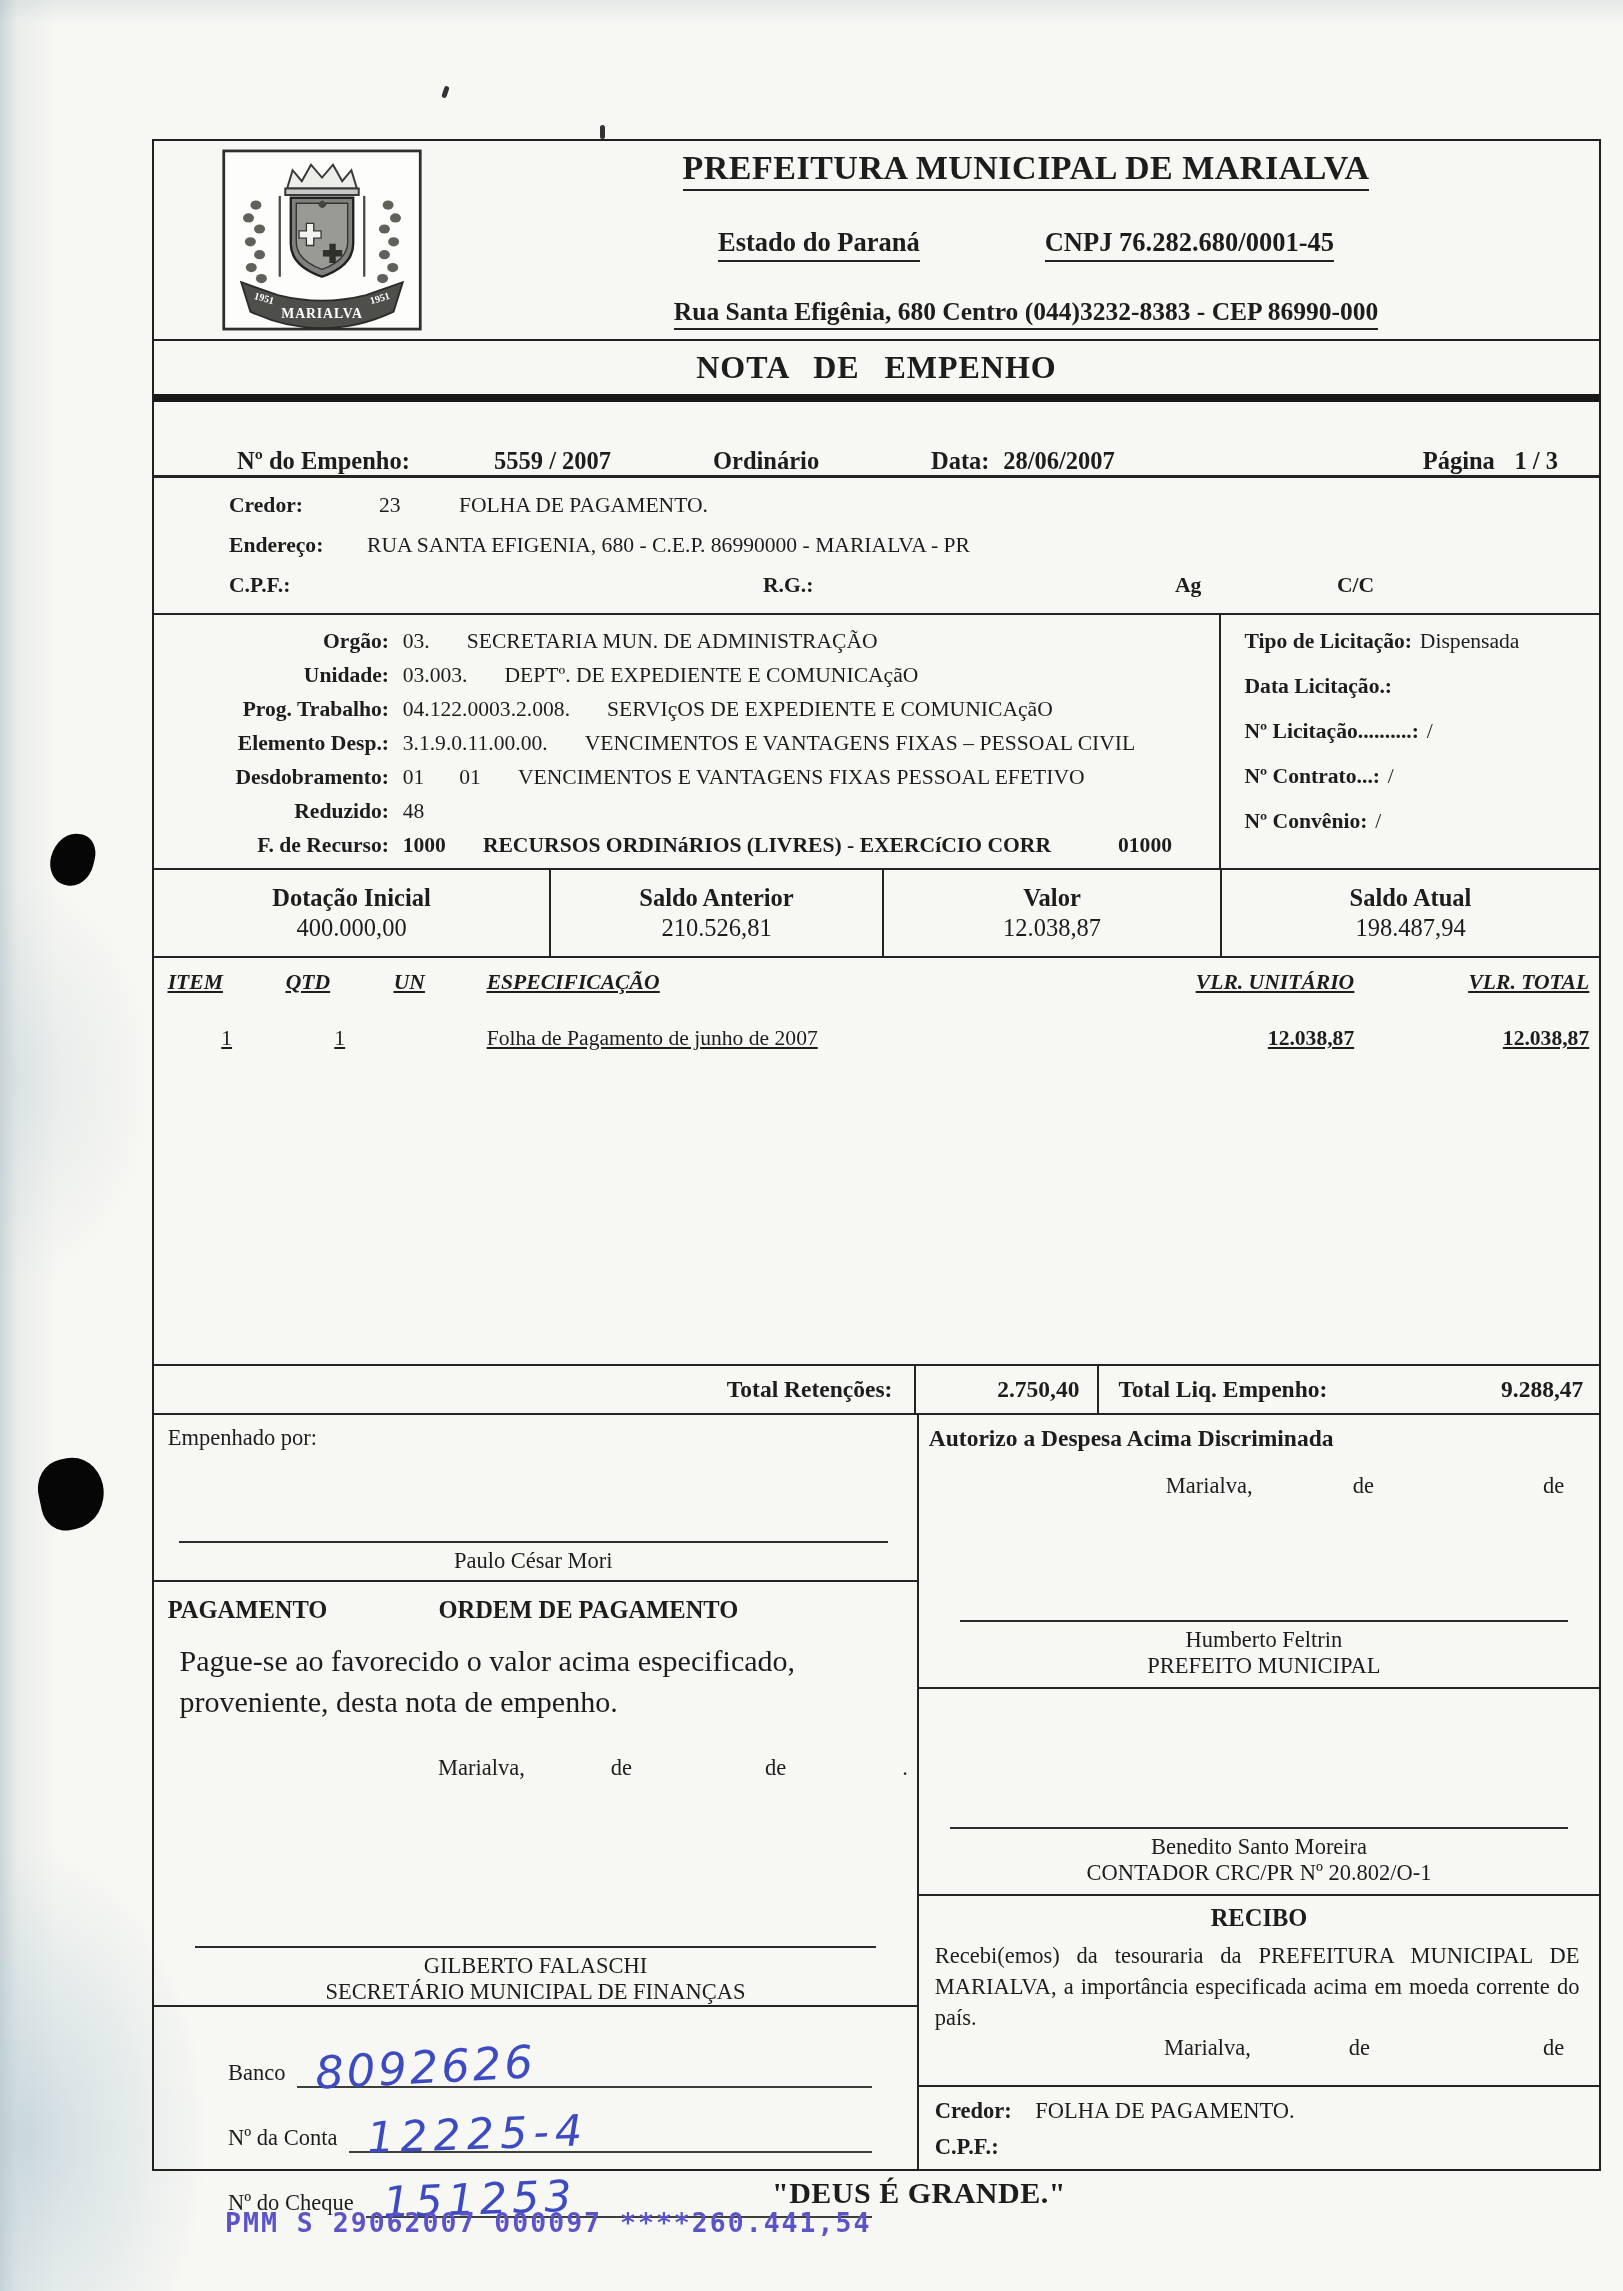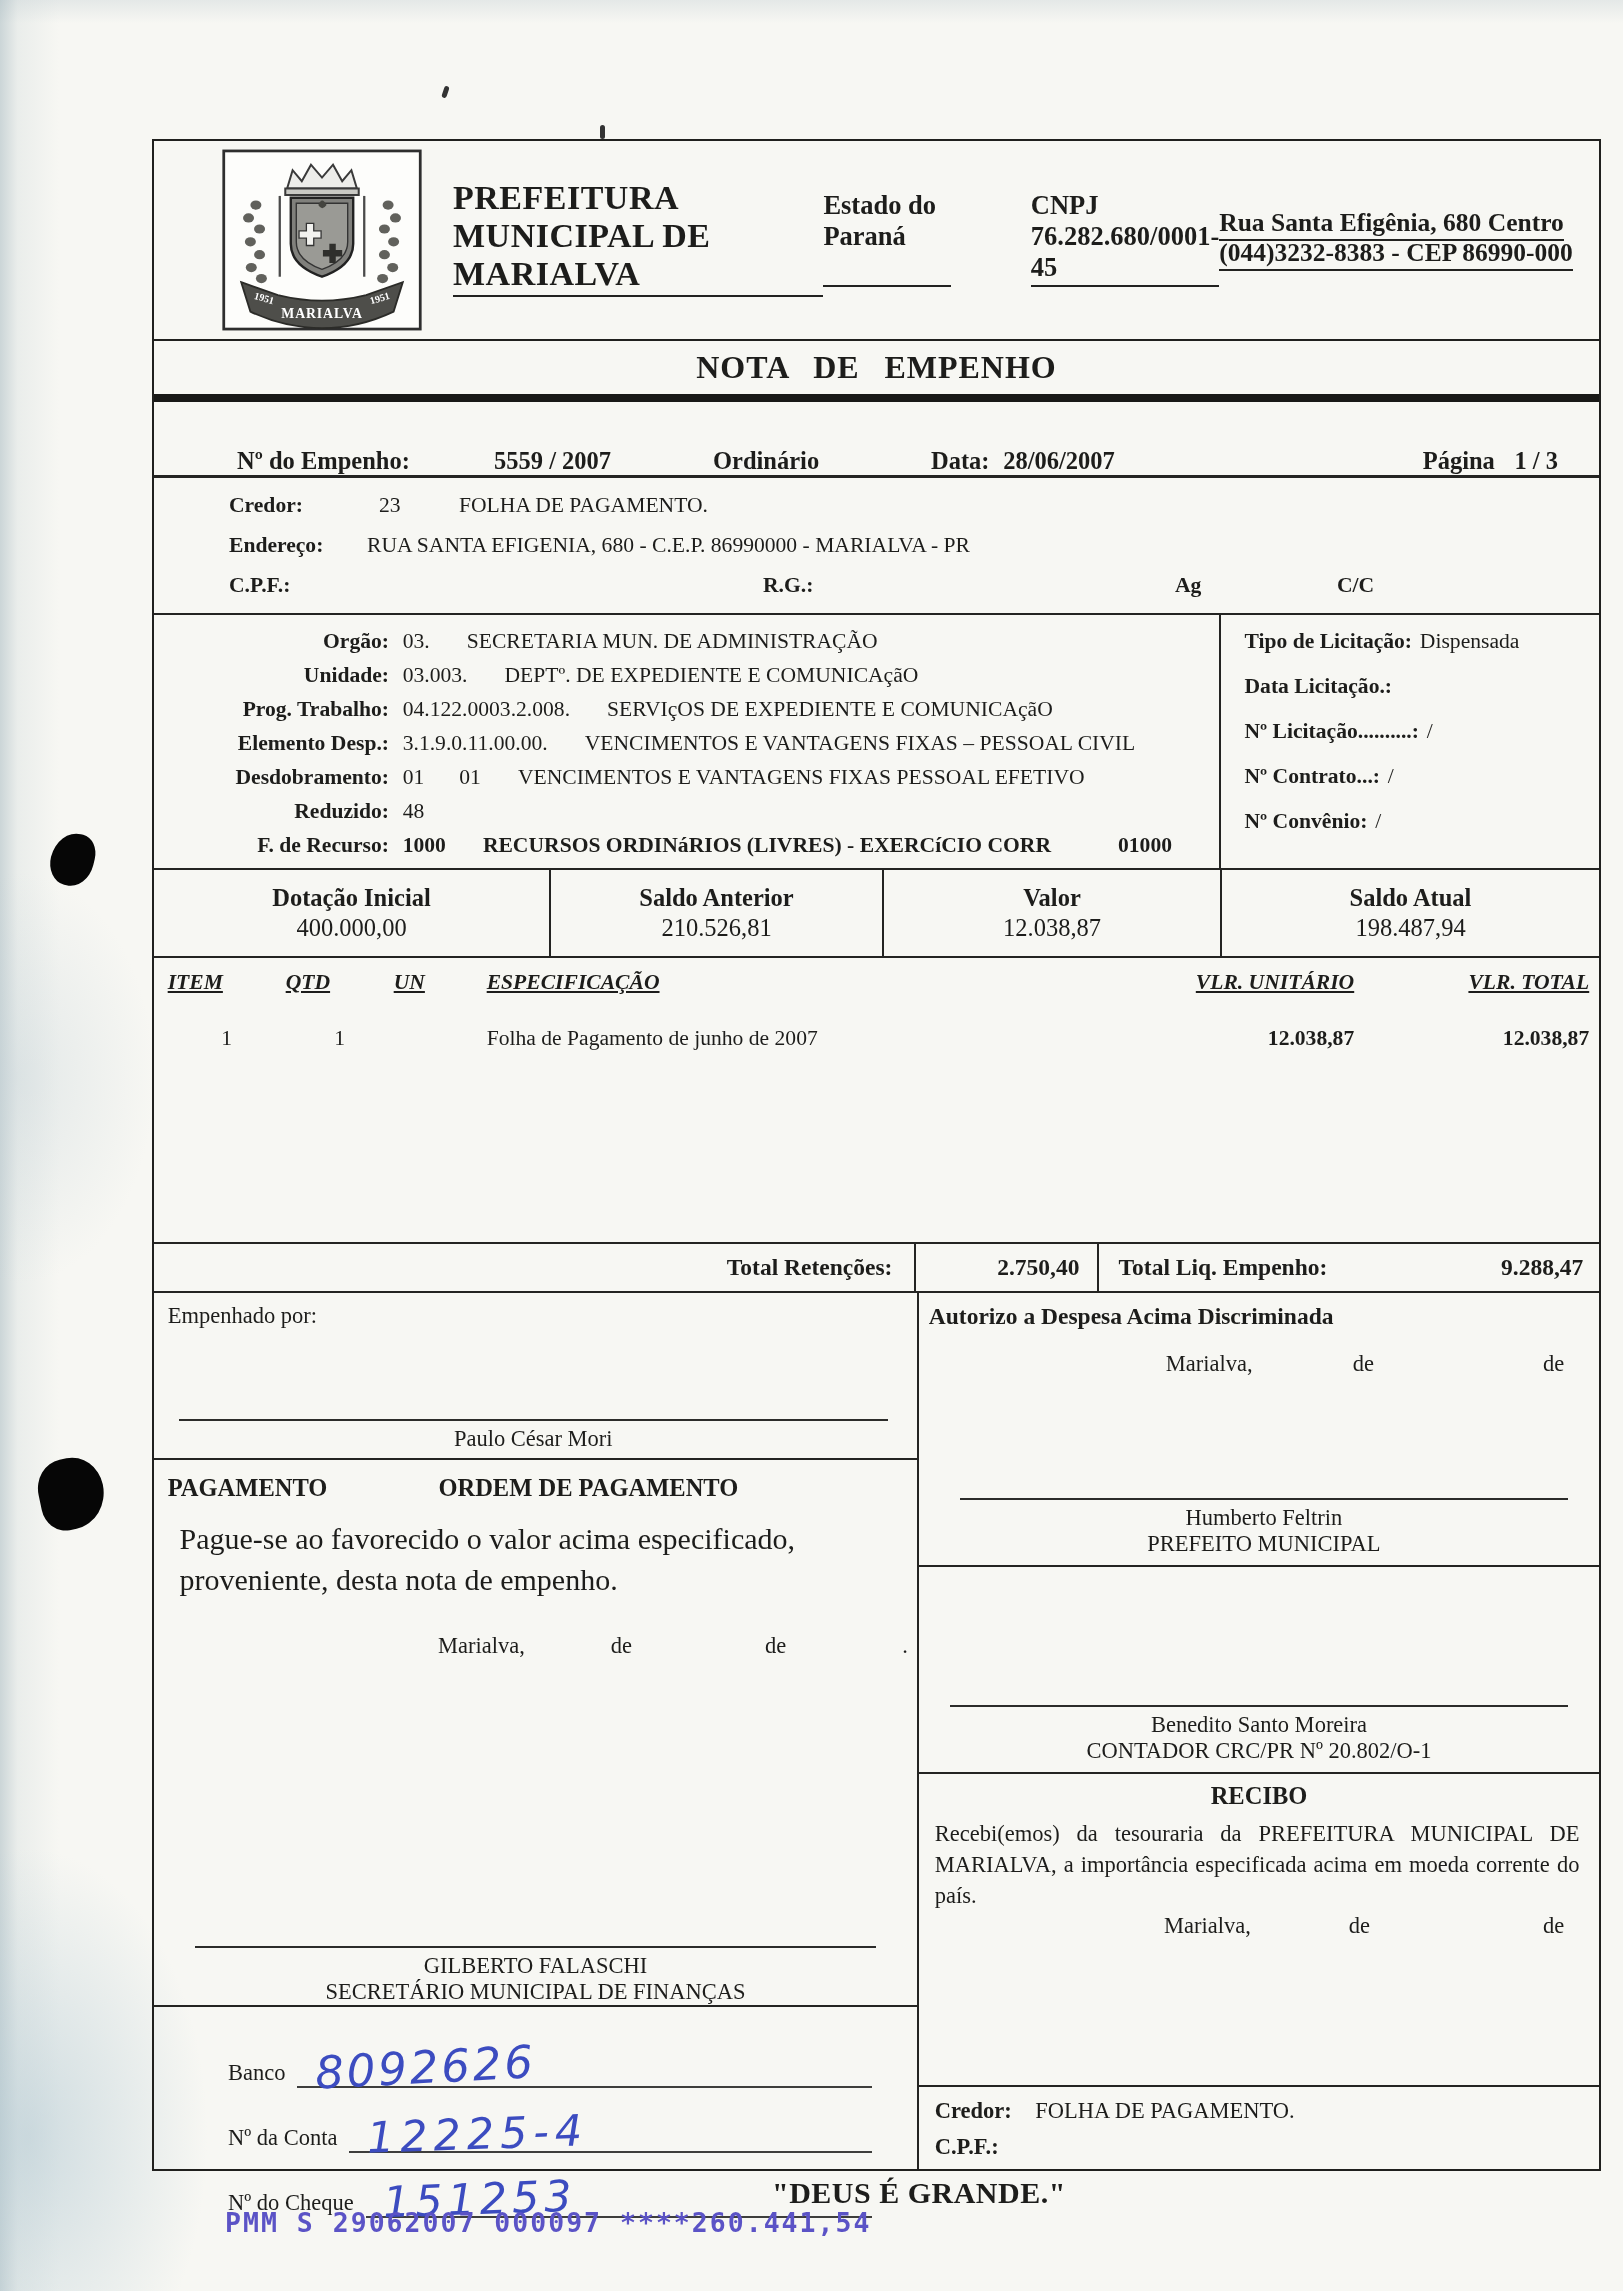--- a/index.html
+++ b/index.html
@@ -21,21 +21,21 @@
   .speck1{left:443px;top:86px;width:4.9px;height:11.8px;border-radius:2.9px;transform:rotate(18deg);}
   .speck2{left:600px;top:125px;width:4.9px;height:13.7px;border-radius(2.9px);border-radius:2.9px;}
 
   .form{position:absolute;left:152px;top:139px;width:1449px;height:2032px;
     border:2.9px solid #20201e;display:flex;flex-direction:column;}
 
   
   .sec-header{height:198px;position:relative;}
   .crest{position:absolute;left:67px;top:6.9px;width:202px;height:184px;}
   .crest text{font-family:"Liberation Serif",serif;}
-  .hdr-text{margin-left:299px;height:100%;display:flex;flex-direction:row;align-items:center;justify-content:space-between;padding:7.8px 0 11.8px;}
+  .hdr-text{margin-left:299px;height:100%;display:flex;flex-direction:column;align-items:center;justify-content:space-between;padding:7.8px 0 11.8px;}
   .u{border-bottom:2.9px solid #222220;padding-bottom:2px;}
   .org-name{font-size:34px;font-weight:bold;letter-spacing:0.5px;}
   .hdr-line2{display:flex;font-size:26.5px;font-weight:bold;margin-top:0;}
   .hdr-line2 .gap{width:125px;}
   .hdr-line3{font-size:25.5px;font-weight:bold;}
 
   
   .sec-band{height:63px;border-top:2.9px solid #20201e;border-bottom:8.8px solid #191917;display:flex;align-items:center;justify-content:center;}
   .band-title{font-size:32px;font-weight:bold;word-spacing:15.7px;letter-spacing:1px;}
 
@@ -77,21 +77,21 @@
   .sec-dotacao{height:88px;border-bottom:2.9px solid #242422;display:flex;text-align:center;}
   .dot-cell{display:flex;flex-direction:column;justify-content:center;gap:2.9px;}
   .dot-cell.c1{width:397px;border-right:2.9px solid #242422;}
   .dot-cell.c2{width:333px;border-right:2.9px solid #242422;}
   .dot-cell.c3{width:338px;border-right:2.9px solid #242422;}
   .dot-cell.c4{flex:1;}
   .dot-label{font-weight:bold;font-size:24.5px;}
   .dot-value{font-size:24.5px;}
 
   
-  .sec-itens{height:284px;padding:11.8px 9.8px 0 13.7px;}
+  .sec-itens{height:406px;padding:11.8px 9.8px 0 13.7px;text-decoration:underline;}
   .it-grid{display:grid;grid-template-columns:118px 108px 93px 1fr 265px 235px;align-items:baseline;}
   .it-head span{font-style:italic;font-weight:bold;font-size:21.6px;text-decoration:underline;justify-self:start;}
   .it-head .num{justify-self:end;}
   .it-row{margin-top:31px;font-size:21.6px;}
   .it-row .c{text-align:center;}
   .it-row .money{text-align:right;font-weight:bold;}
 
   
   .sec-totais{height:51px;border-top:2.9px solid #242422;border-bottom:2.9px solid #242422;display:flex;font-size:23.5px;font-weight:bold;}
   .tot-c1{width:762px;border-right:2.9px solid #242422;display:flex;align-items:center;justify-content:flex-end;padding-right:21.6px;}

